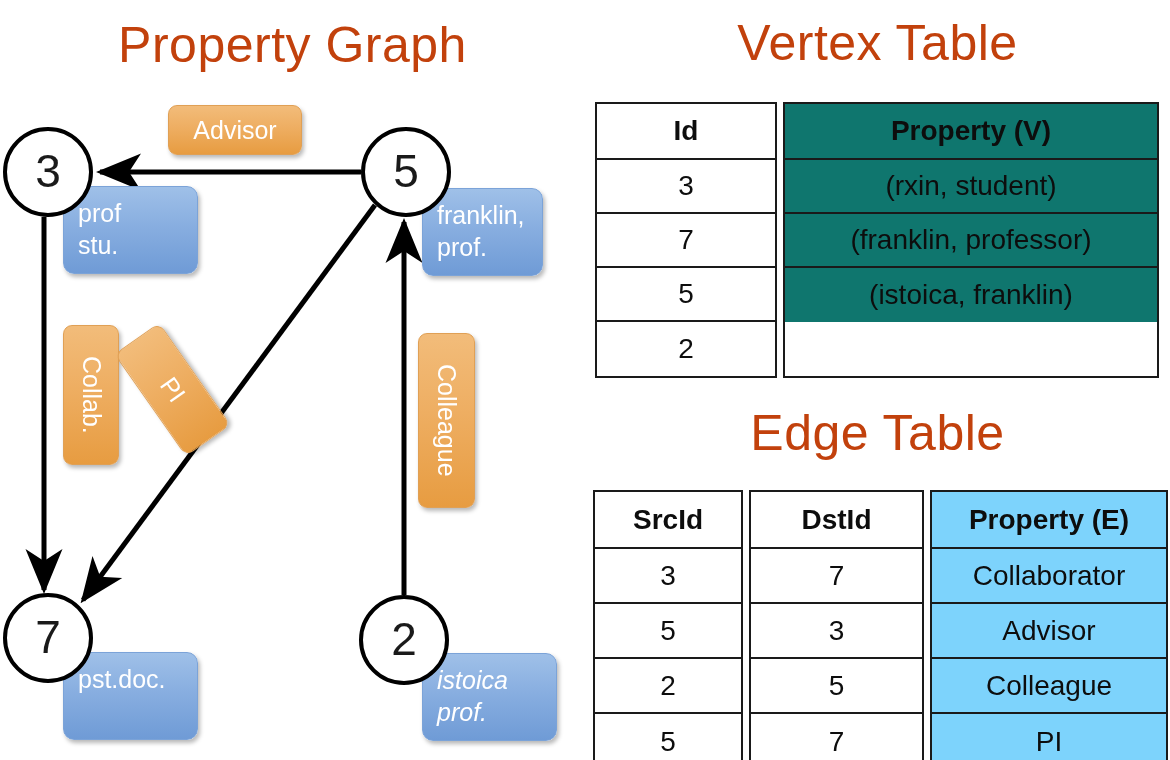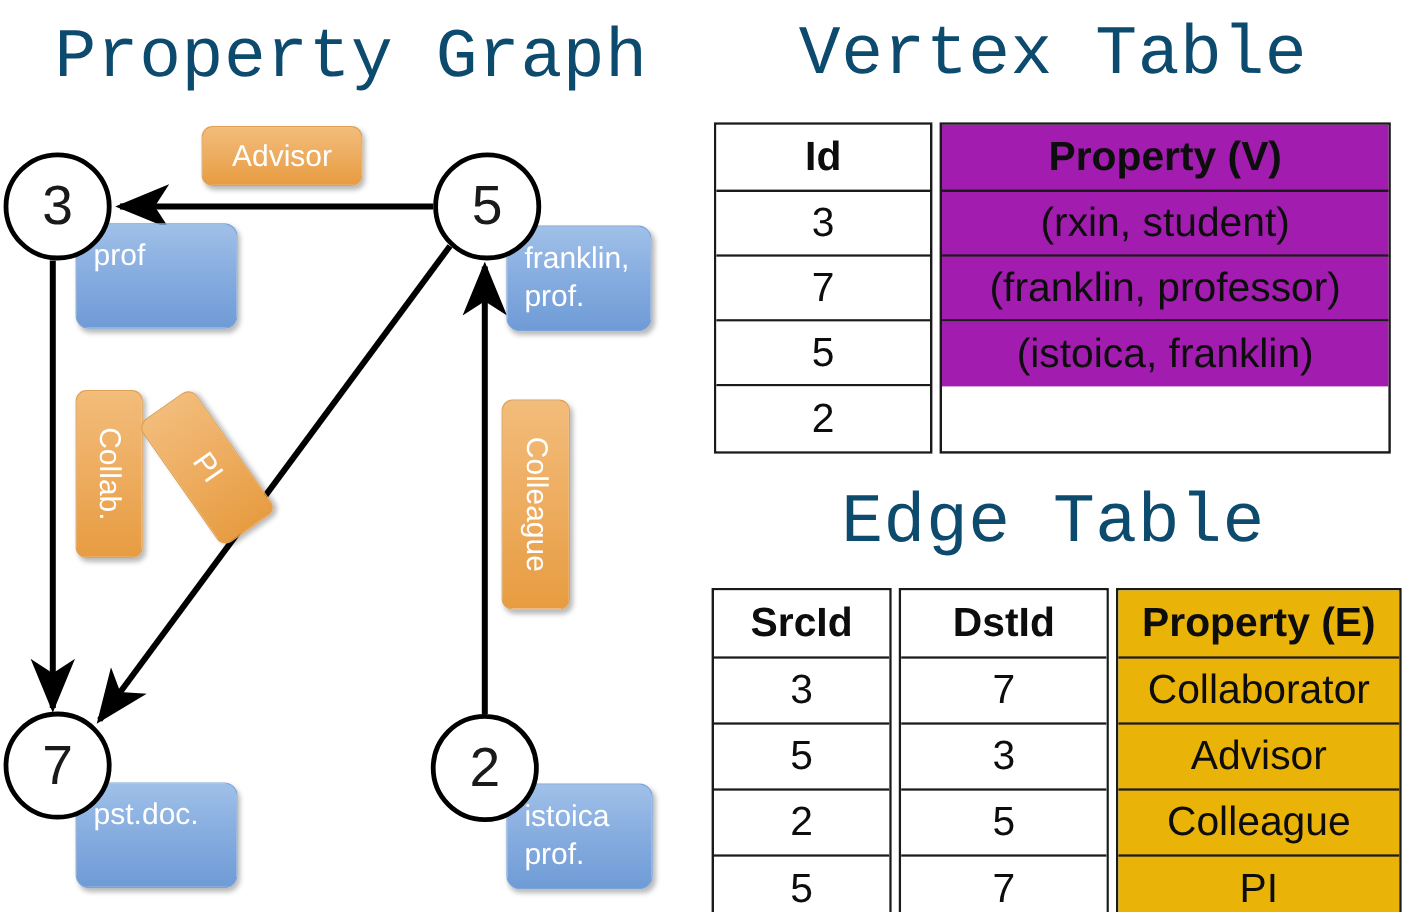--- a/index.html
+++ b/index.html
@@ -12,25 +12,25 @@
     height: 760px;
     position: relative;
     overflow: hidden;
     font-family: "Liberation Sans", sans-serif;
     color: #000000;
   }
 
   
   .title {
     position: absolute;
-    font-family: Liberation Mono, monospace;
-    font-weight: 300;
-    font-size: 58px;
+    font-family: Liberation Sans, sans-serif;
+    font-weight: 300;
+    font-size: 50px;
     letter-spacing: 0.5px;
-    color: #0c4a6e;
+    color: #c2410c;
     text-align: center;
     white-space: nowrap;
   }
   #title-property-graph { left: 0px;   top: 16px;  width: 585px; }
   #title-vertex-table   { left: 585px; top: 14px;  width: 585px; }
   #title-edge-table     { left: 585px; top: 404px; width: 585px; }
 
   
   #graph-panel {
     position: absolute;
@@ -105,32 +105,32 @@
     box-sizing: border-box;
     display: flex;
     flex-direction: column;
   }
   .tcol + .tcol { margin-left: 6px; }
   .tcell {
     box-sizing: border-box;
     display: flex;
     align-items: center;
     justify-content: center;
-    font-size: 34px;
+    font-size: 28px;
     font-weight: 300;
     color: #0d0d0d;
     border-bottom: 2px solid #1a1a1a;
     background: #ffffff;
     white-space: nowrap;
   }
   .tcell:last-child { border-bottom: none; }
   .thead { font-weight: bold; }
 
-  .col-v-prop .tcell { background: #a21caf; }
-  .col-e-prop .tcell { background: #eab308; }
+  .col-v-prop .tcell { background: #0f766e; }
+  .col-e-prop .tcell { background: #7dd3fc; }
 
   
   #vertex-table { left: 595px; top: 102px; }
   #vertex-table .col-v-id   { width: 182px; }
   #vertex-table .col-v-prop { width: 376px; }
   #vertex-table .tcell      { height: 54px; }
   #vertex-table .thead      { height: 56px; }
 
   
   #edge-table { left: 593px; top: 490px; }
@@ -174,32 +174,33 @@
   <div class="edge-badge" style="left:145px; top:327px; width:55px; height:125px; transform: rotate(-35deg); transform-origin: 50% 50%;">
     <span class="vtext">PI</span>
   </div>
 
   <div class="edge-badge" style="left:418px; top:333px; width:57px; height:175px;">
     <span class="vtext">Colleague</span>
   </div>
 
   <div class="prop-box" style="left:63px; top:186px; width:135px; height:88px;">
     <div>prof</div>
+    <div>stu.</div>
   </div>
 
   <div class="prop-box" style="left:422px; top:188px; width:121px; height:88px;">
     <div>franklin,</div>
     <div>prof.</div>
   </div>
 
   <div class="prop-box" style="left:63px; top:652px; width:135px; height:88px;">
     <div>pst.doc.</div>
   </div>
 
-  <div class="prop-box" style="left:422px; top:653px; width:122px; height:88px;">
+  <div class="prop-box" style="left:422px; top:653px; width:135px; height:88px;font-style:italic;">
     <div>istoica</div>
     <div>prof.</div>
   </div>
 
   <div class="node" style="left:3px; top:127px;">
     <span>3</span>
   </div>
   <div class="node" style="left:361px; top:127px;">
     <span>5</span>
   </div>

